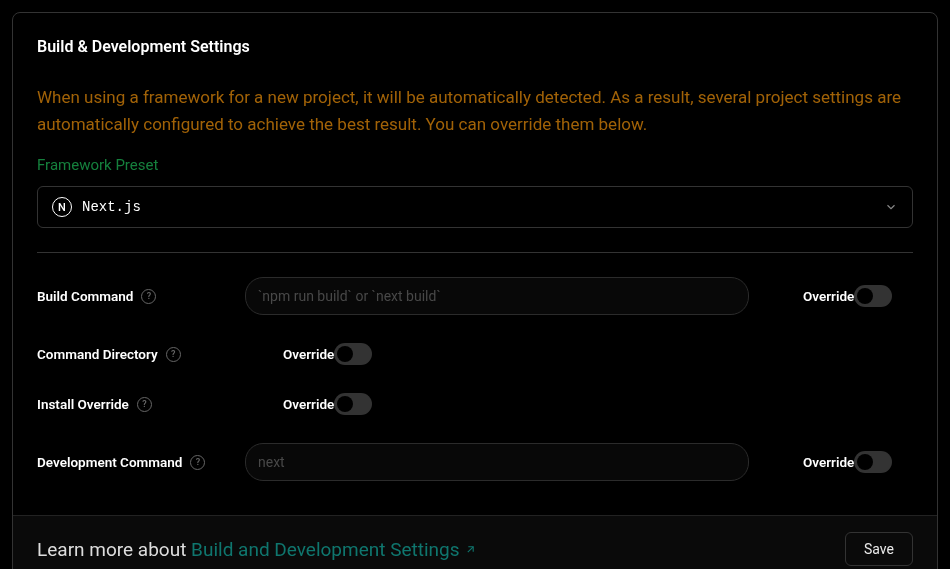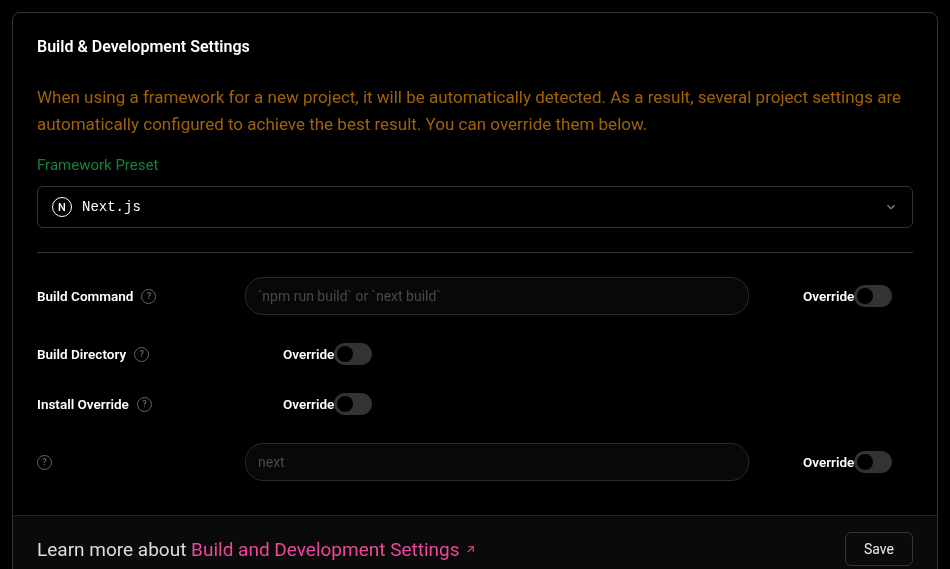--- a/index.html
+++ b/index.html
@@ -133,21 +133,21 @@
     .card-footer {
       display: flex;
       align-items: center;
       justify-content: space-between;
       padding: 16px 24px;
       background: #0a0a0a;
       border-top: 1px solid #222;
     }
     .learn-text { font-size: 19px; color: #ddd; }
     .learn-link {
-      color: #ec4899;
+      color: #0f766e;
       text-decoration: none;
       display: inline-flex;
       align-items: center;
       gap: 4px;
     }
     .ext-icon { display: inline-flex; }
     .save-btn {
       background: #0a0a0a;
       border: 1px solid #333;
       color: #eaeaea;
@@ -194,21 +194,21 @@
         <input class="row-input" disabled="" placeholder="`npm run build` or `next build`" style="">
       </div>
       <div class="row-right">
         <span class="override-label">Override</span>
         <div class="toggle"></div>
       </div>
     </div>
 
     <div class="row">
       <div class="row-label">
-        <span>Build Directory</span>
+        <span>Command Directory</span>
         <span class="help-icon">?</span>
       </div>
       <div class="row-right">
         <span class="override-label">Override</span>
         <div class="toggle"></div>
       </div>
     </div>
 
     <div class="row">
       <div class="row-label">
@@ -216,20 +216,21 @@
         <span class="help-icon">?</span>
       </div>
       <div class="row-right">
         <span class="override-label">Override</span>
         <div class="toggle"></div>
       </div>
     </div>
 
     <div class="row">
       <div class="row-label">
+        <span>Development Command</span>
         <span class="help-icon">?</span>
       </div>
       <div class="row-input-wrap">
         <input class="row-input" disabled="" placeholder="next" style="">
       </div>
       <div class="row-right">
         <span class="override-label">Override</span>
         <div class="toggle"></div>
       </div>
     </div>

